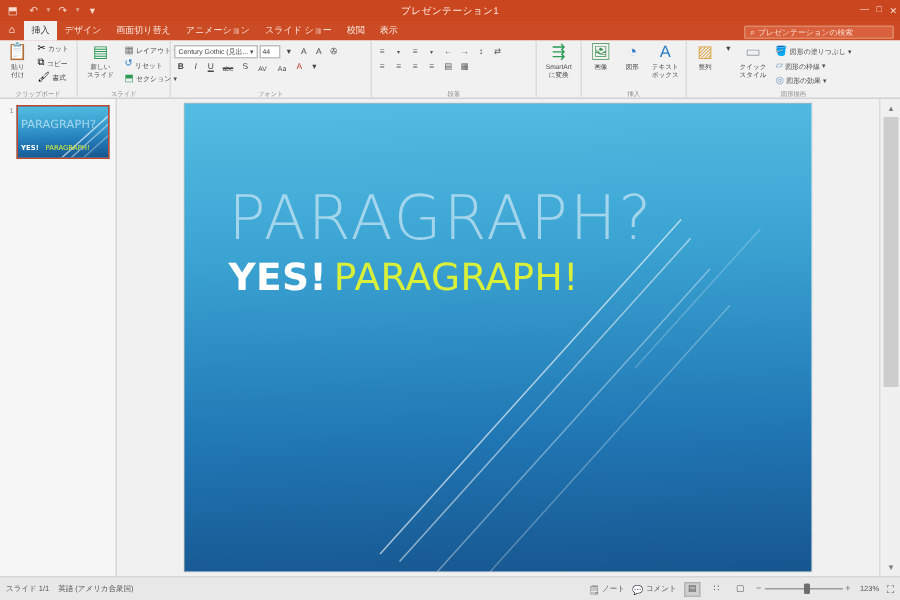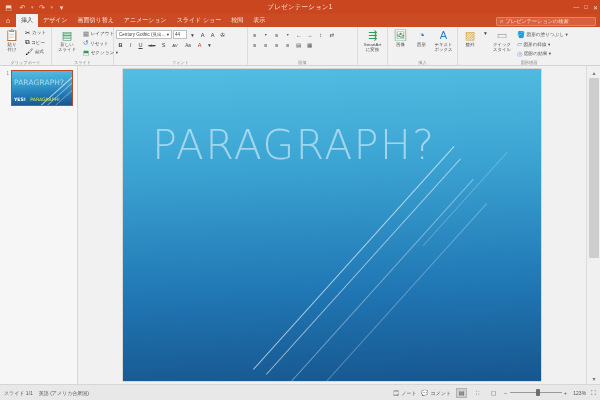--- a/index.html
+++ b/index.html
@@ -457,20 +457,24 @@
       <div class="slide main">
         <div class="streaks">
           <div class="streak" style="left:130px;top:300px;width:300px;height:1.4px;transform:rotate(-48deg)"></div>
           <div class="streak" style="left:143px;top:305px;width:290px;height:1px;transform:rotate(-48deg);opacity:.82"></div>
           <div class="streak" style="left:168px;top:312px;width:272px;height:1px;transform:rotate(-48deg);opacity:.6"></div>
           <div class="streak" style="left:196px;top:320px;width:250px;height:.8px;transform:rotate(-48deg);opacity:.45"></div>
           <div class="streak" style="left:300px;top:176px;width:125px;height:.7px;transform:rotate(-48deg);opacity:.35"></div>
         </div>
         <div class="slide-text" style="top:56px">
           <div class="t-para1">PARAGRAPH?</div>
+          <div class="t-line2" style="margin-top:6px">
+            <span class="t-yes">YES!</span>
+            <span class="t-para2">PARAGRAPH!</span>
+          </div>
         </div>
       </div>
     </div>
 
     <div class="vscroll">
       <div class="arrow">▴</div>
       <div class="thumbbar"></div>
       <div class="arrow bottom">▾</div>
     </div>
   </div>

